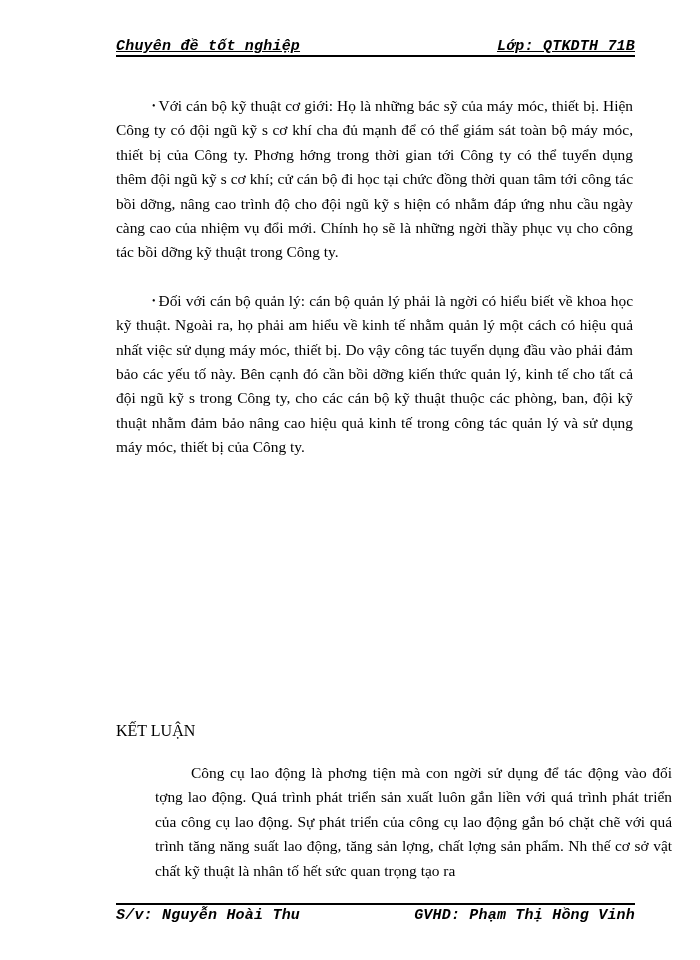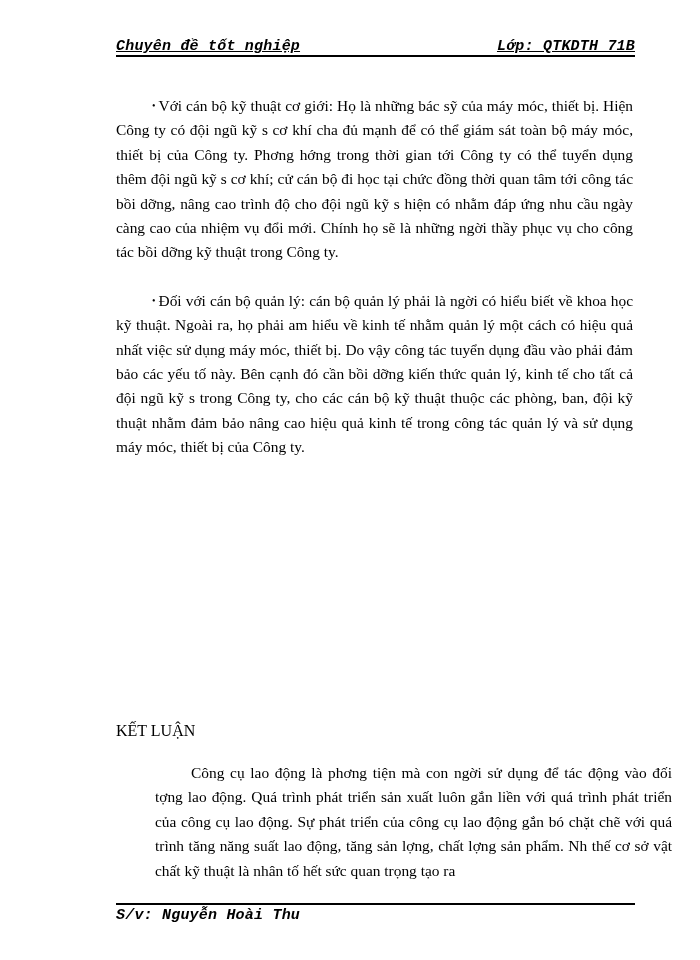--- a/index.html
+++ b/index.html
@@ -110,13 +110,14 @@
 </div>
 
 <h2 class="heading">KẾT LUẬN</h2>
 
 <div class="conclusion">
   <p class="para">Công cụ lao động là phơng  tiện mà con ngời  sử dụng để tác động vào đối tợng  lao động. Quá trình phát triển sản xuất luôn gắn liền với quá trình phát triển của công cụ lao động. Sự phát triển của công cụ lao động gắn bó chặt chẽ với quá trình tăng năng suất lao động, tăng sản lợng,  chất lợng  sản phẩm. Nh  thế cơ sở vật chất kỹ thuật là nhân tố hết sức quan trọng tạo ra</p>
 </div>
 
 <div class="page-footer">
   <span>S/v: Nguyễn Hoài Thu</span>
+  <span>GVHD: Phạm Thị Hồng Vinh</span>
 </div>
 
 </body></html>

